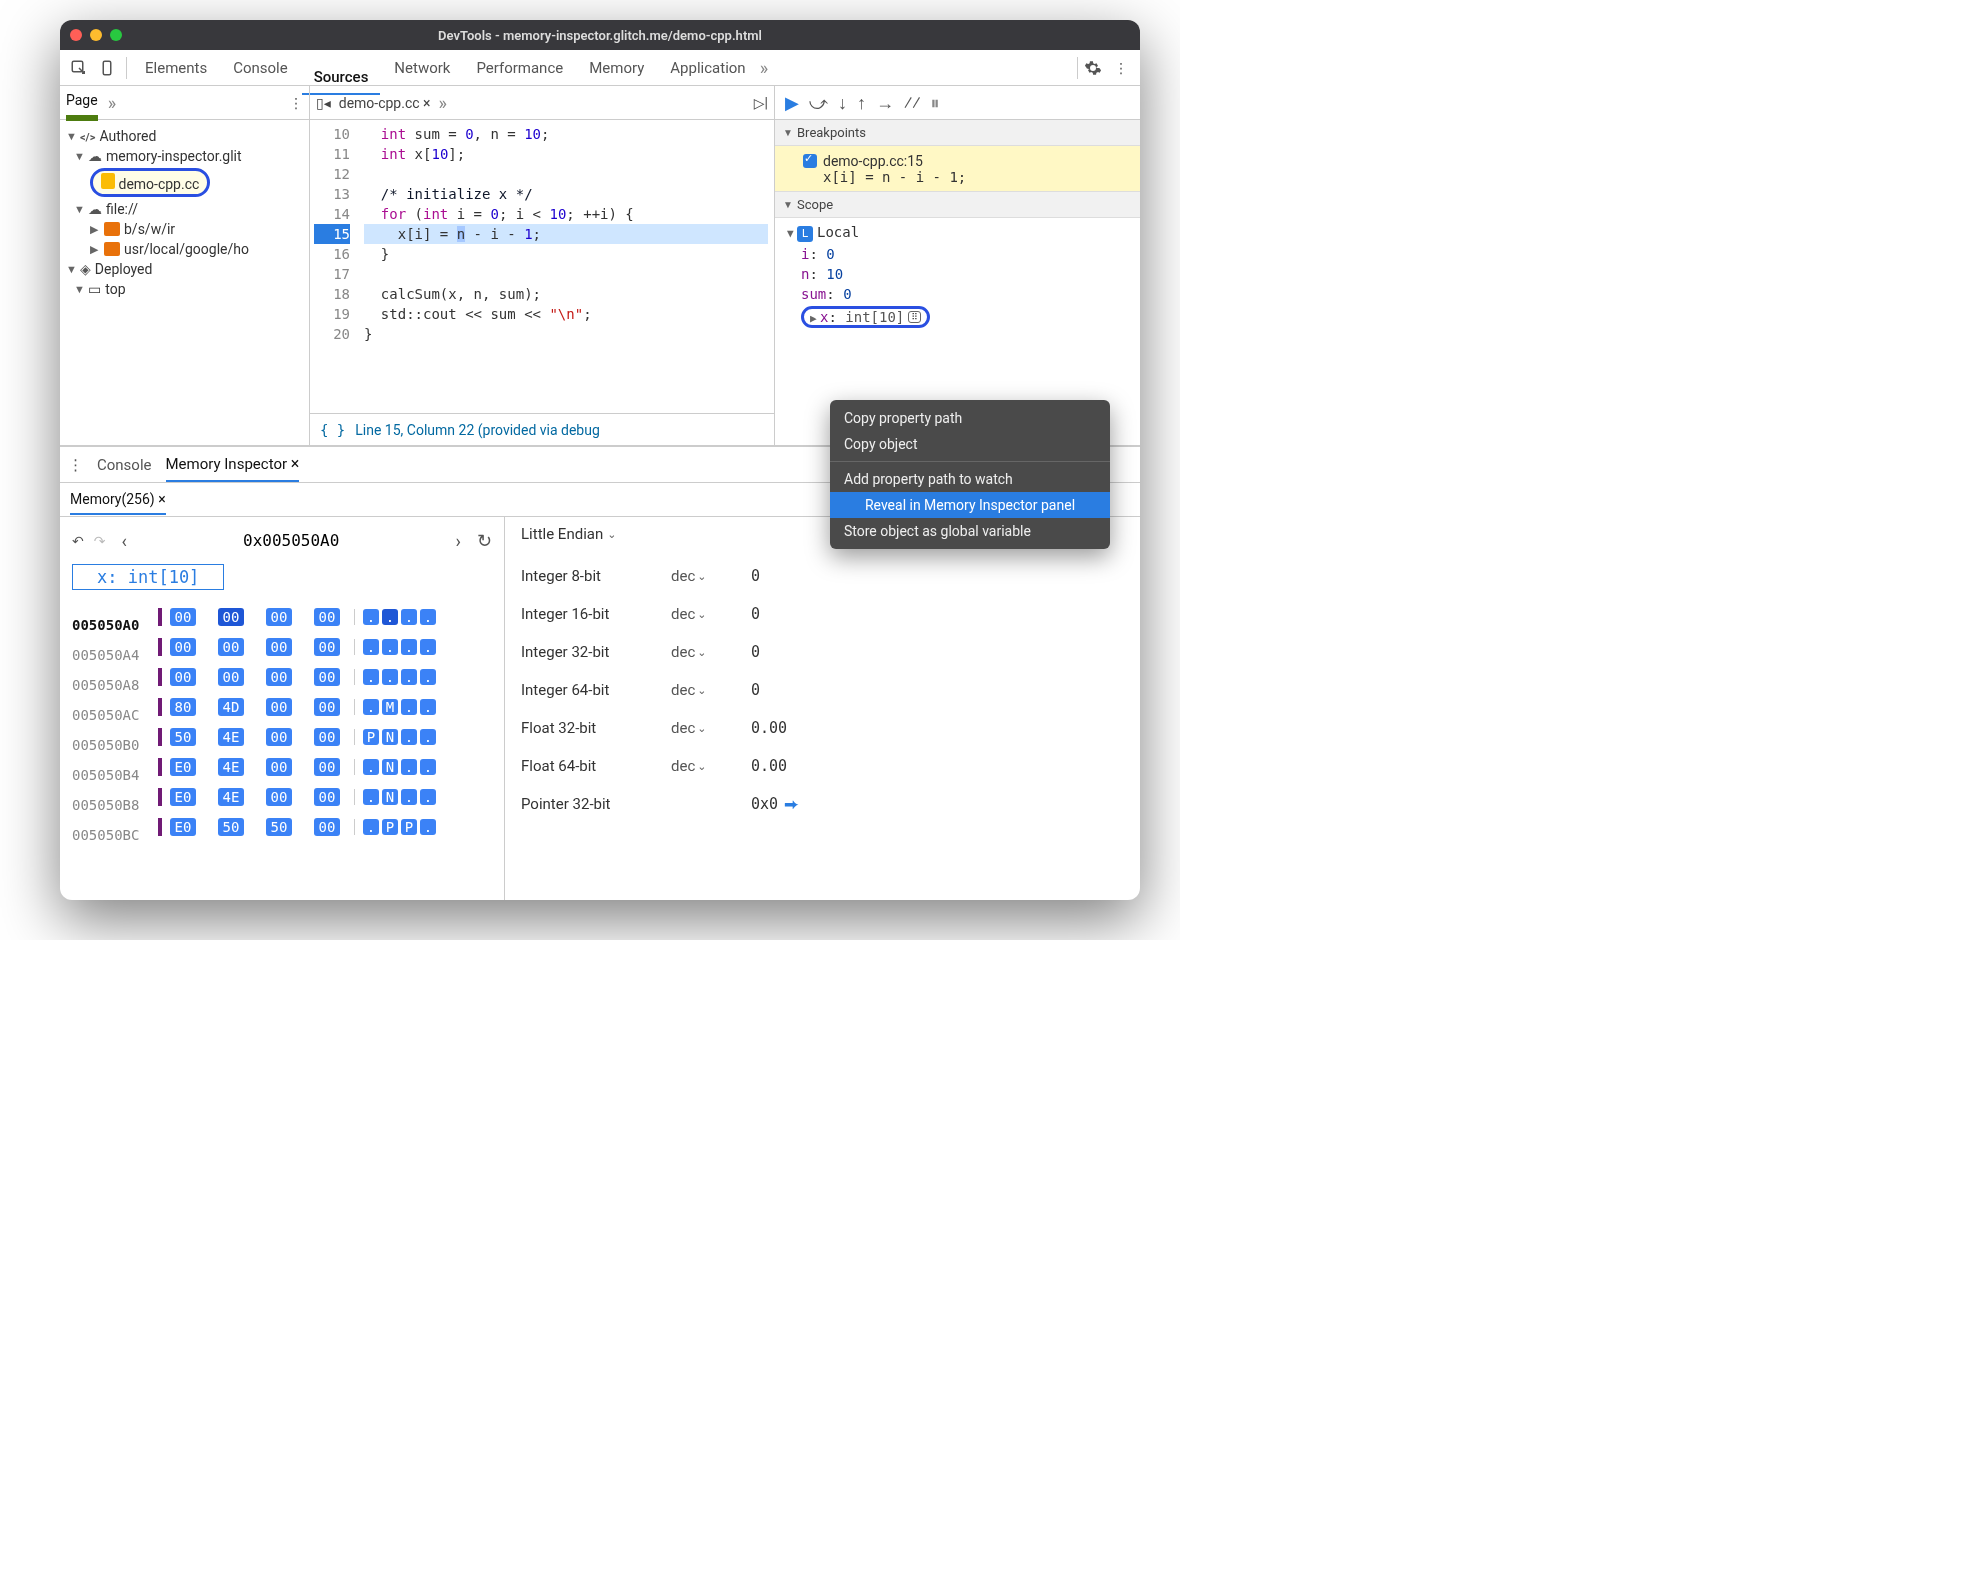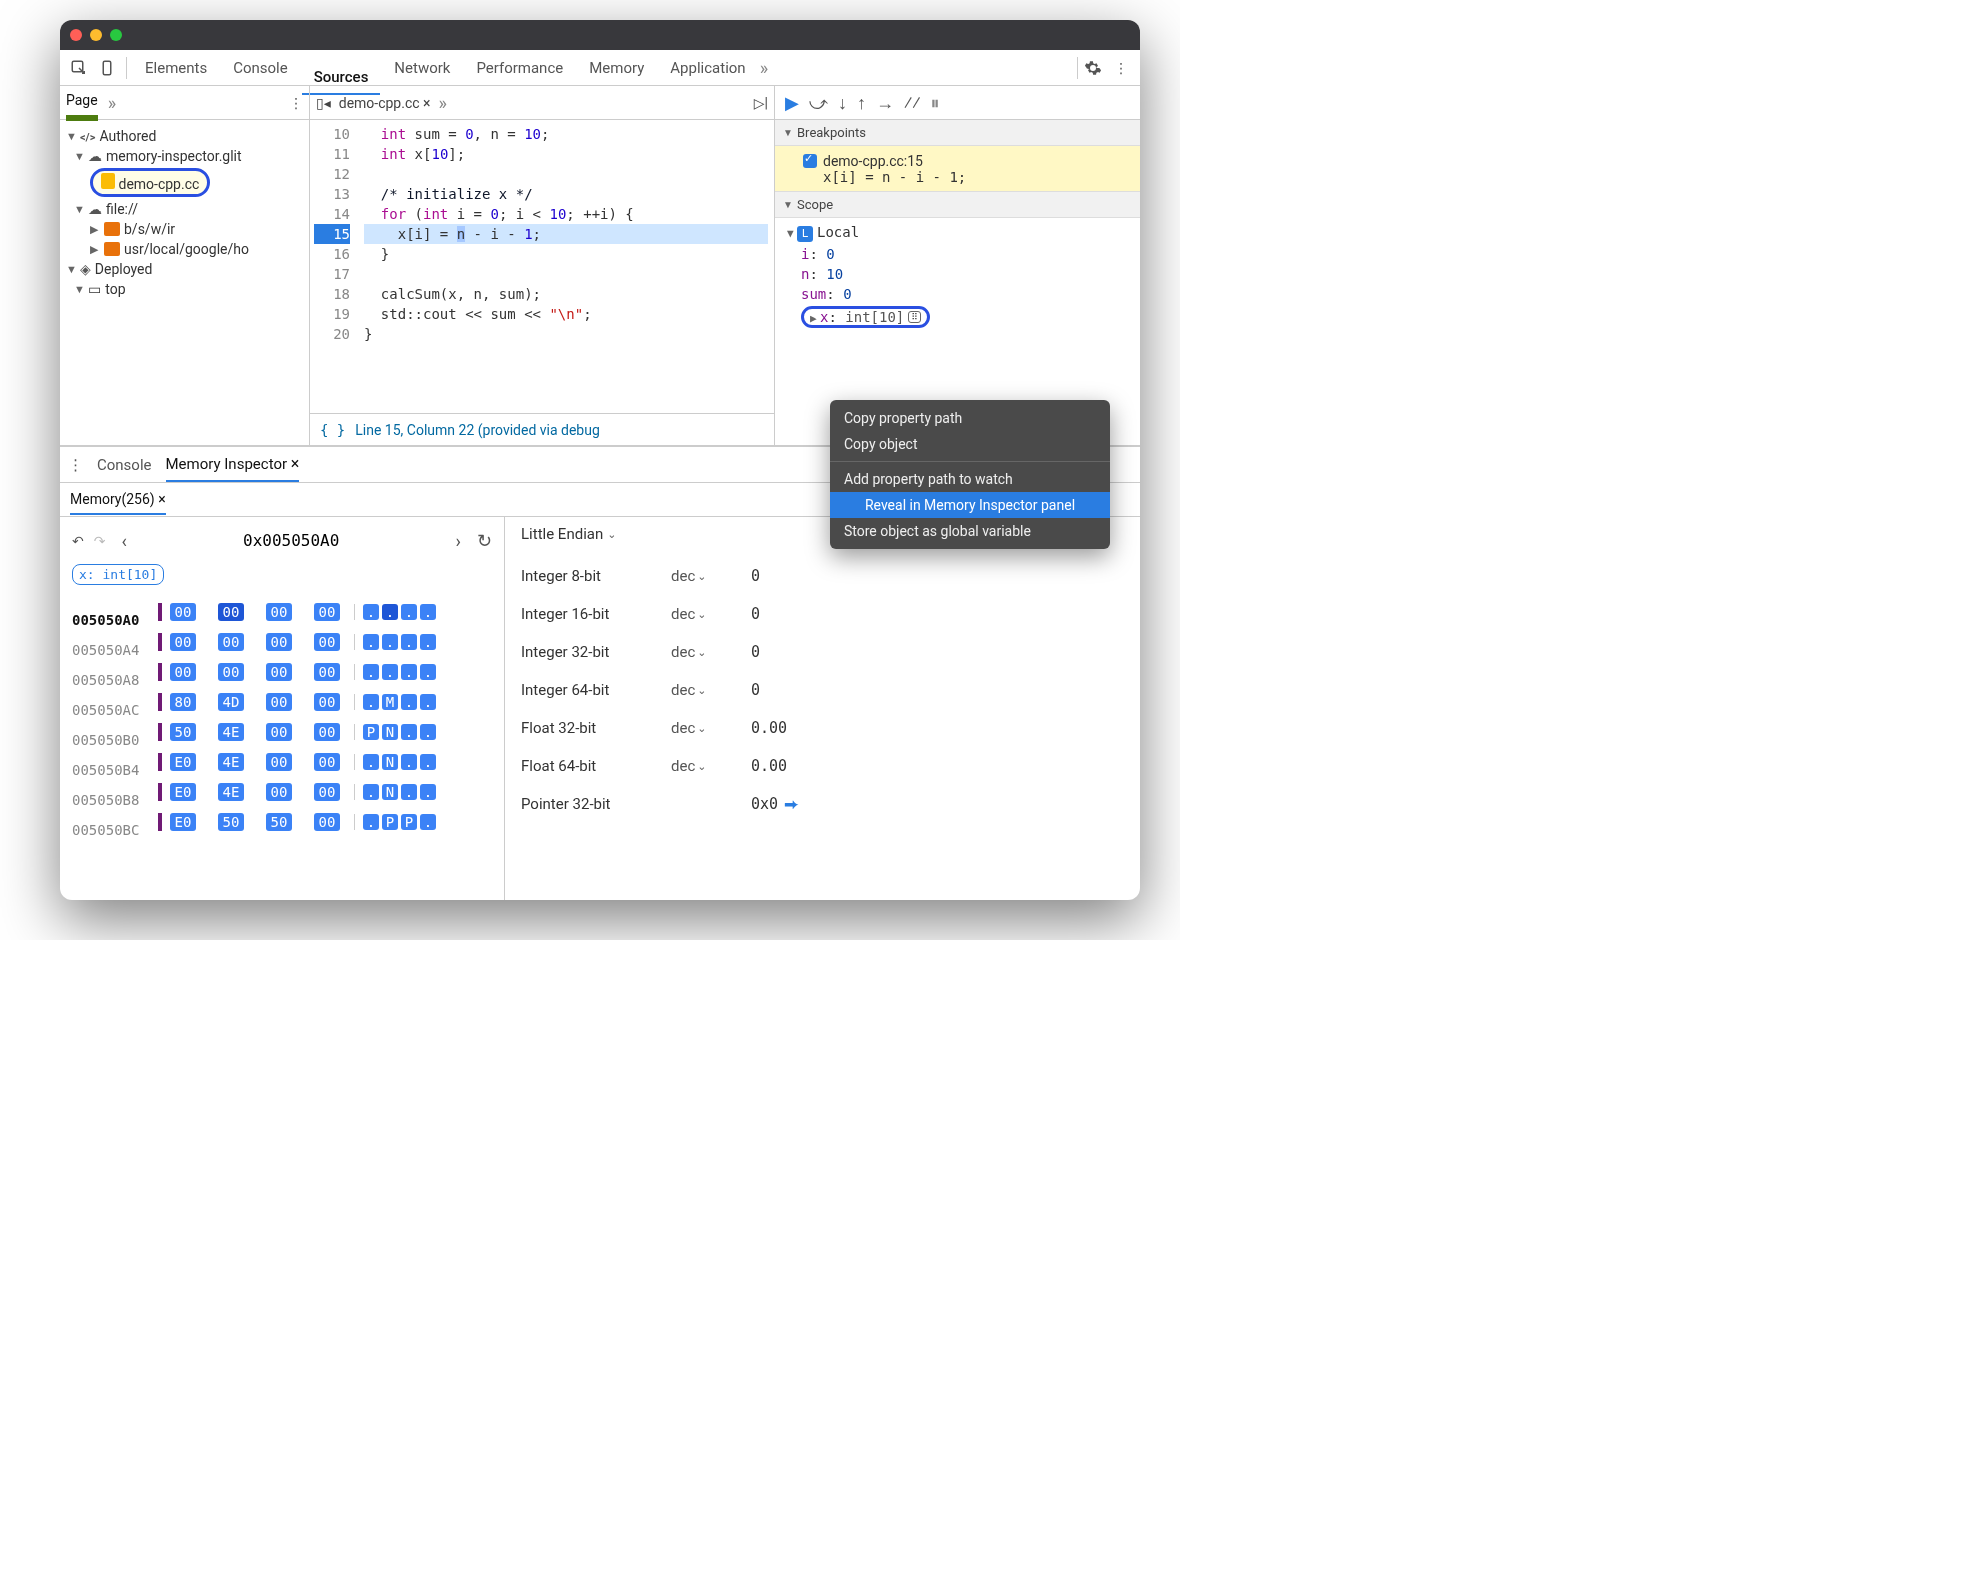--- a/index.html
+++ b/index.html
@@ -125,21 +125,21 @@
   .drawer { flex:1; display:flex; flex-direction:column; border-top:1px solid #ccc;}
   .drawer-tabs{height:36px;display:flex;align-items:center;border-bottom:1px solid #ccc;padding:0 8px;gap:14px;color:#555;font-size:15px;}
   .drawer-tabs .active{color:#111;border-bottom:2px solid #2a7de1;padding:7px 0;}
   .mem-sub{height:34px;display:flex;align-items:center;padding:0 10px;gap:8px;border-bottom:1px solid #ccc;font-size:14px;color:#333;}
   .mem-sub .active{color:#111;border-bottom:2px solid #2a7de1;padding:6px 0;}
   .mem-body{flex:1;display:flex;}
   .mem-left{width:445px;padding:10px 12px;border-right:1px solid #ccc;}
   .mem-nav{display:flex;align-items:center;gap:10px;color:#555;margin-bottom:10px;}
   .addr-input{flex:1;text-align:center;font-family:"SF Mono",Menlo,monospace;font-size:16px;padding:4px 0;border:none;outline:none;}
   .nav-arrow{font-size:18px;padding:0 6px;cursor:pointer;color:#555;}
-  .x-chip{display:inline-block;border:1px solid #2a7de1;border-radius:8px;padding:2px 6px;font-family:"SF Mono",Menlo,monospace;font-size:13px;color:#2a7de1;margin-bottom:12px;}
+  .x-chip{display:inline-block;border:1px solid #2a7de1;border-radius:0;padding:2px 24px;font-family:"SF Mono",Menlo,monospace;font-size:17px;color:#2a7de1;margin-bottom:12px;}
   .hex-grid{font-family:"SF Mono",Menlo,monospace;font-size:14px;}
   .hex-row{display:flex;align-items:center;gap:8px;height:30px;}
   .hex-addr{width:78px;color:#888;margin-top:16px;}
   .hex-addr.bold{color:#111;font-weight:600;}
   .hex-bytes{display:flex;gap:22px;border-left:4px solid #701a75;padding-left:8px;}
   .byte{background:#3b82f6;color:#fff;width:26px;text-align:center;border-radius:3px;padding:1px 0;}
   .byte.cursor{background:#1e56d6;}
   .ascii{display:flex;gap:3px;margin-left:6px;border-left:1px solid #ccc;padding-left:8px;}
   .asc{background:#3b82f6;color:#fff;width:16px;text-align:center;border-radius:3px;}
   .asc.cursor{background:#1e56d6;}
@@ -157,20 +157,21 @@
 <body>
 
 <div class="window">
 
   <div class="titlebar">
     <div class="traffic">
       <div class="dot red"></div>
       <div class="dot yellow"></div>
       <div class="dot green"></div>
     </div>
+    <div class="title">DevTools - memory-inspector.glitch.me/demo-cpp.html</div>
   </div>
 
   <div class="toptabs">
     <div class="icon-btn">
       <svg width="18" height="18" viewBox="0 0 24 24" fill="none" stroke="#555" stroke-width="2">
           <rect x="3" y="3" width="14" height="14" rx="2"></rect>
           <path d="M12 12l7 7M16 19h3v-3"></path>
         </svg>
     </div>
     <div class="icon-btn">

